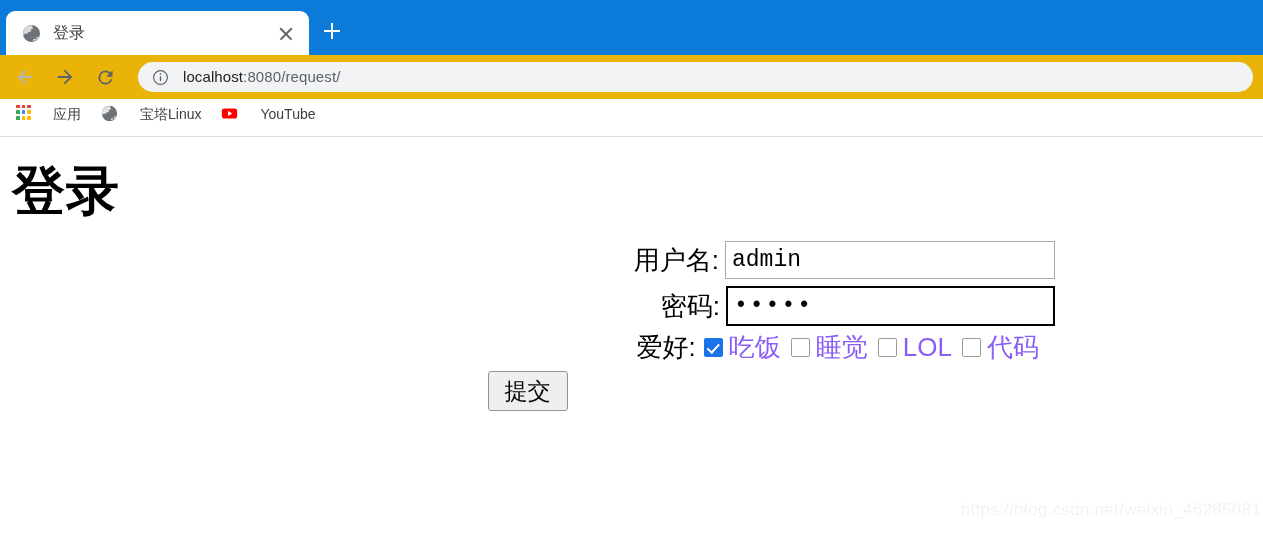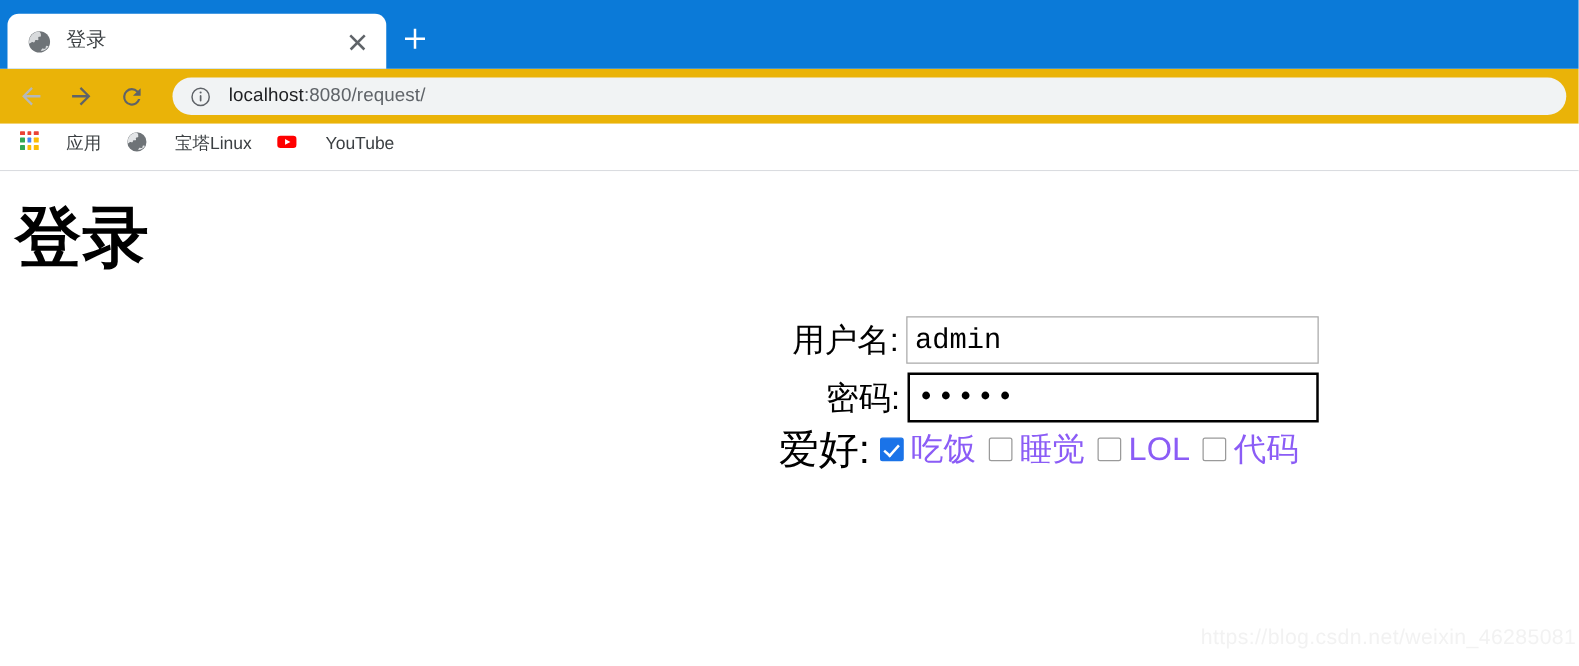--- a/index.html
+++ b/index.html
@@ -215,21 +215,21 @@
     color: #000000;
     margin: 0;
     padding: 26px 0 0 12px;
     line-height: 1.05;
     letter-spacing: 1px;
   }
 
   .form {
     position: absolute;
     left: 0;
-    top: 116px;
+    top: 104px;
     width: 1055px;
     text-align: center;
   }
 
   .form-row {
     display: flex;
     align-items: center;
     justify-content: flex-end;
     margin-bottom: 0;
   }
@@ -270,21 +270,21 @@
   .row-gap-2 { margin-bottom: 6px; }
 
   .hobby-row {
     display: flex;
     align-items: center;
     justify-content: flex-end;
     padding-right: 0;
   }
 
   .hobby-label {
-    font-size: 32px;
+    font-size: 26px;
     color: #000000;
     line-height: 30px;
     margin-right: 8px;
     white-space: nowrap;
   }
 
   .cb-item {
     display: flex;
     align-items: center;
     margin-right: 10px;
@@ -475,16 +475,19 @@
         <span class="cb-box"></span>
         <span class="cb-label">LOL</span>
       </span>
 
       <span class="cb-item">
         <span class="cb-box"></span>
         <span class="cb-label">代码</span>
       </span>
     </div>
 
+    <div class="submit-row">
+      <button class="submit-btn">提交</button>
+    </div>
   </div>
 
   <div class="watermark">https://blog.csdn.net/weixin_46285081</div>
 </div>
 
 </body></html>

